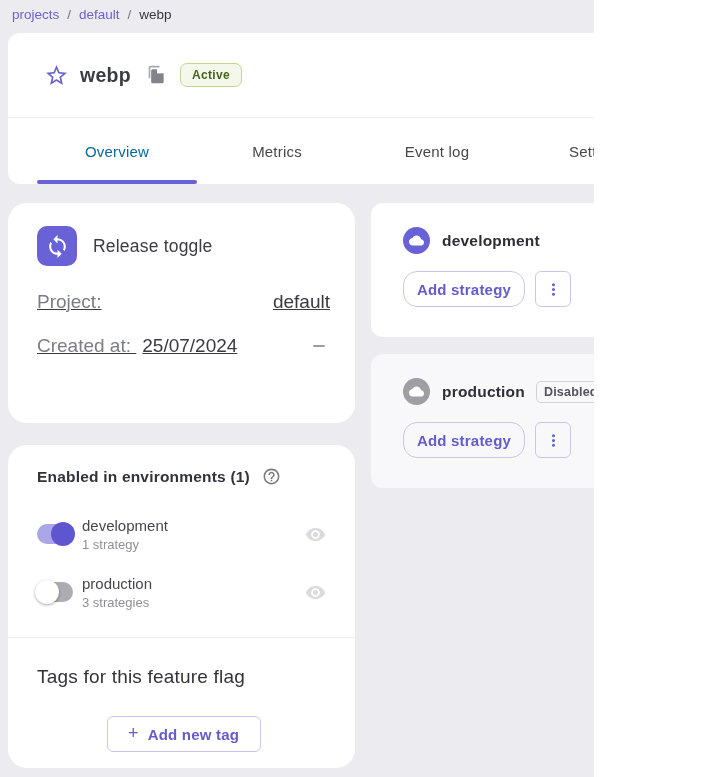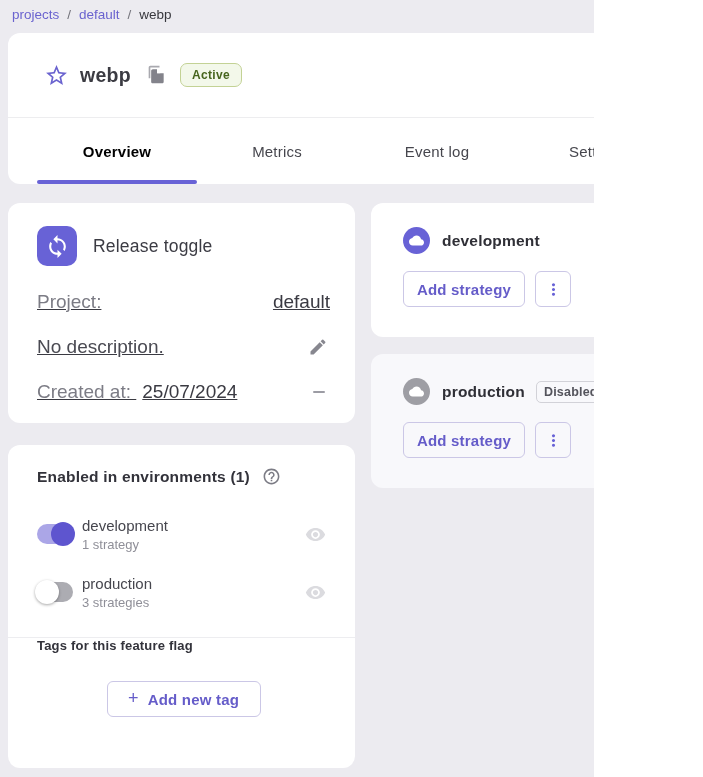--- a/index.html
+++ b/index.html
@@ -16,24 +16,24 @@
   
   .header-card { position:absolute; left:8px; top:33px; width:707px; background:#fff; border-radius:12px; }
   .title-row { height:84px; display:flex; align-items:center; padding-left:35px; }
   .star-btn { width:26px; height:26px; display:flex; align-items:center; justify-content:center; cursor:pointer; }
   .flag-title { font-size:19.5px; color:#3B3B42; margin-left:11px; letter-spacing:.3px; }
   .copy-btn { margin-left:15px; width:22px; height:22px; display:flex; align-items:center; justify-content:center; cursor:pointer; }
   .active-badge { margin-left:12px; padding:4px 11px; border-radius:7px; background:#F3F8EA; border:1px solid #C3D295; color:#47651E; font-size:12px; font-weight:bold; letter-spacing:.3px; }
   .header-divider { height:1px; background:#EDEDEF; }
   .tabs { position:relative; display:flex; padding-left:29px; height:66px; }
   .tab { width:160px; display:flex; align-items:center; justify-content:center; font-size:15px; color:#46464D; cursor:pointer; letter-spacing:.2px; }
-  .tab.active { font-weight:bold; color:#000000; }
+  .tab.active { font-weight:normal; color:#0369a1; }
   .tab-underline { position:absolute; left:29px; bottom:0; width:160px; height:4px; background:#6862D6; border-radius:2px; }
   
-  .card { position:absolute; background:#fff; border-radius:12px; }
+  .card { position:absolute; background:#fff; border-radius:19px; }
   
   .release-card { left:8px; top:203px; width:347px; height:220px; padding:23px 25px 0 29px; }
   .release-head { display:flex; align-items:center; gap:16px; margin-bottom:25px; }
   .release-icon { width:40px; height:40px; border-radius:10px; background:#6862D6; display:flex; align-items:center; justify-content:center; }
   .release-title { font-size:17.5px; color:#3B3B43; letter-spacing:.2px; }
   .info-row { display:flex; justify-content:space-between; align-items:center; font-size:19px; margin-bottom:22px; min-height:22px;text-decoration:underline; }
   .info-label { color:#7C7C85; }
   .info-value { color:#3A3A42; }
   .desc-text { color:#4A4A52; }
   .edit-btn { width:24px; height:24px; display:flex; align-items:center; justify-content:center; cursor:pointer; }
@@ -52,35 +52,35 @@
   .eye-btn { width:22px; height:22px; display:flex; align-items:center; justify-content:center; margin-right:4px; cursor:pointer; }
   
   .switch { position:relative; width:36px; height:20px; flex:none; cursor:pointer; }
   .switch .track { position:absolute; inset:0; border-radius:10px; }
   .switch .thumb { position:absolute; top:-2px; width:24px; height:24px; border-radius:50%; }
   .switch.on .track { background:#ABA6E7; }
   .switch.on .thumb { right:-2px; background:#5E55CF; }
   .switch.off .track { background:#ACACB2; }
   .switch.off .thumb { left:-2px; background:#fff; box-shadow:0 1px 3px rgba(0,0,0,.35); }
   .env-divider { height:1px; background:#EDEDF0; margin:27px -25px 0 -29px; }
-  .tags-title { font-size:13px; font-weight:bold; color:#33333B; letter-spacing:.2px; }
+  .tags-title { margin-top:28px; font-size:19px; font-weight:normal; color:#33333B; letter-spacing:.2px; }
   .add-tag-btn { margin:28px auto 0; width:154px; height:36px; display:flex; align-items:center; justify-content:center; gap:9px; border:1px solid #CBC7E6; border-radius:6px; background:#fff; color:#655CC9; font-weight:bold; font-size:15px; cursor:pointer; letter-spacing:.2px; }
   .plus-glyph { font-size:18px; font-weight:normal; margin-top:-2px; }
   
   .env-panel { position:absolute; left:371px; width:360px; height:134px; border-radius:12px; padding:24px 0 0 32px; }
   .env-panel.dev { top:203px; background:#fff; }
   .env-panel.prod { top:354px; background:#F8F8FB; }
   .panel-head { display:flex; align-items:center; }
   .cloud-circle { width:27px; height:27px; border-radius:50%; display:flex; align-items:center; justify-content:center; flex:none; }
   .cloud-circle.purple { background:#6862D6; }
   .cloud-circle.gray { background:#9E9EA4; }
   .panel-name { margin-left:12px; font-size:15.5px; font-weight:bold; color:#2F2F36; letter-spacing:.2px; }
   .disabled-badge { margin-left:11px; padding:3px 7px; border:1px solid #D2D2D8; border-radius:5px; font-size:12.5px; font-weight:bold; color:#54545C; letter-spacing:.2px; background:transparent; }
   .panel-actions { display:flex; align-items:center; gap:10px; margin-top:17px; }
-  .btn-strategy { width:122px; height:36px; display:flex; align-items:center; justify-content:center; border:1px solid #CBC7E6; border-radius:6px; color:#655CC9; font-weight:bold; font-size:15px; background:transparent; cursor:pointer; letter-spacing:.2px; }
+  .btn-strategy { width:122px; height:36px; display:flex; align-items:center; justify-content:center; border:1px solid #CBC7E6; border-radius:14px; color:#655CC9; font-weight:bold; font-size:15px; background:transparent; cursor:pointer; letter-spacing:.2px; }
   .btn-kebab { width:36px; height:36px; display:flex; align-items:center; justify-content:center; border:1px solid #CBC7E6; border-radius:6px; background:transparent; cursor:pointer; }
   .commit-icon { margin-left:15px; display:flex; align-items:center; }
 </style>
 </head>
 <body>
 
 <div class="page">
 
   <nav class="breadcrumb">
     <span class="crumb-link">projects</span>
@@ -125,28 +125,20 @@
             <path fill="#FFFFFF" d="M12 4V1L8 5l4 4V6c3.31 0 6 2.69 6 6 0 1.01-.25 1.97-.7 2.8l1.46 1.46C19.54 15.03 20 13.57 20 12c0-4.42-3.58-8-8-8zm0 14c-3.31 0-6-2.69-6-6 0-1.01.25-1.97.7-2.8L5.24 7.74C4.46 8.97 4 10.43 4 12c0 4.42 3.58 8 8 8v3l4-4-4-4v3z"></path>
           </svg>
       </span>
       <span class="release-title">Release toggle</span>
     </div>
     <div class="info-row">
       <span class="info-label">Project:</span>
       <span class="info-value">default</span>
     </div>
     <div class="info-row">
-      <span class="desc-text">No description.</span>
-      <span class="edit-btn">
-        <svg width="20" height="20" viewBox="0 0 24 24">
-            <path fill="#87878F" d="M3 17.25V21h3.75L17.81 9.94l-3.75-3.75L3 17.25zM20.71 7.04c.39-.39.39-1.02 0-1.41l-2.34-2.34a.9959.9959 0 0 0-1.41 0l-1.83 1.83 3.75 3.75 1.83-1.83z"></path>
-          </svg>
-      </span>
-    </div>
-    <div class="info-row">
       <span>
         <span class="info-label">Created at:</span>
         <span class="info-value" style="margin-left:6px;text-align:center;">25/07/2024</span>
       </span>
       <span class="dash"></span>
     </div>
   </section>
 
   <section class="card env-card">
     <div class="env-head">

